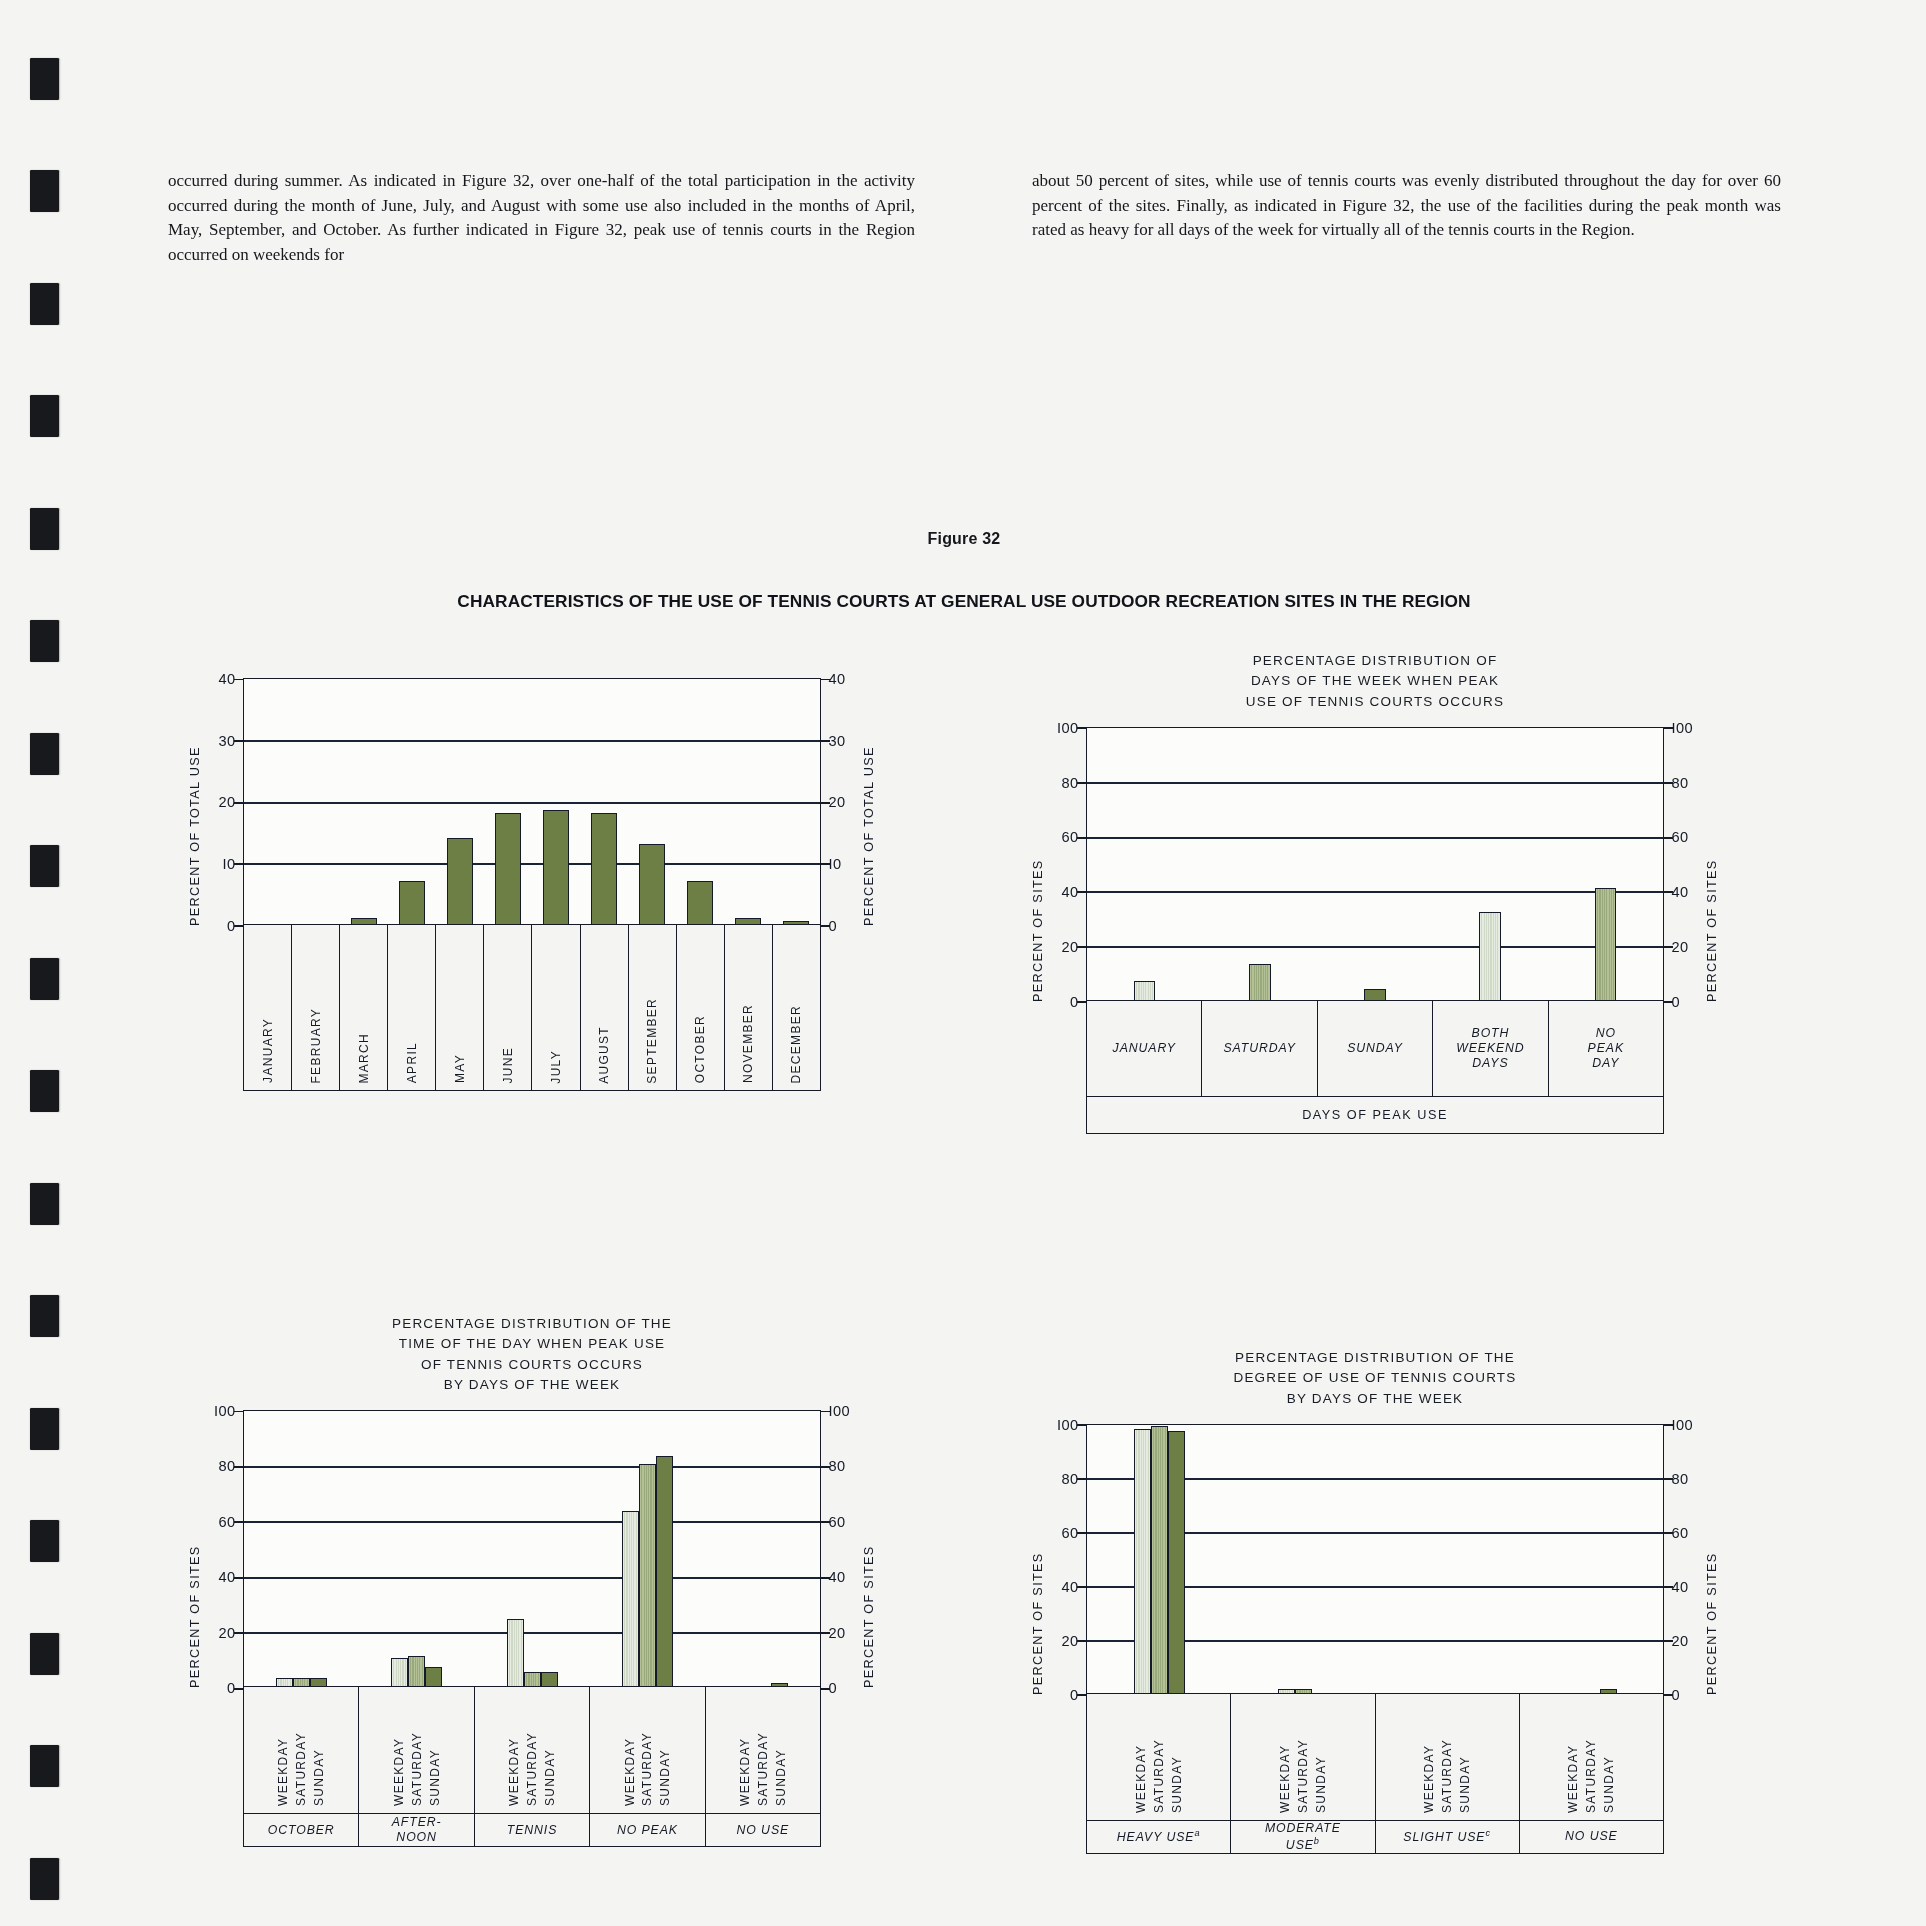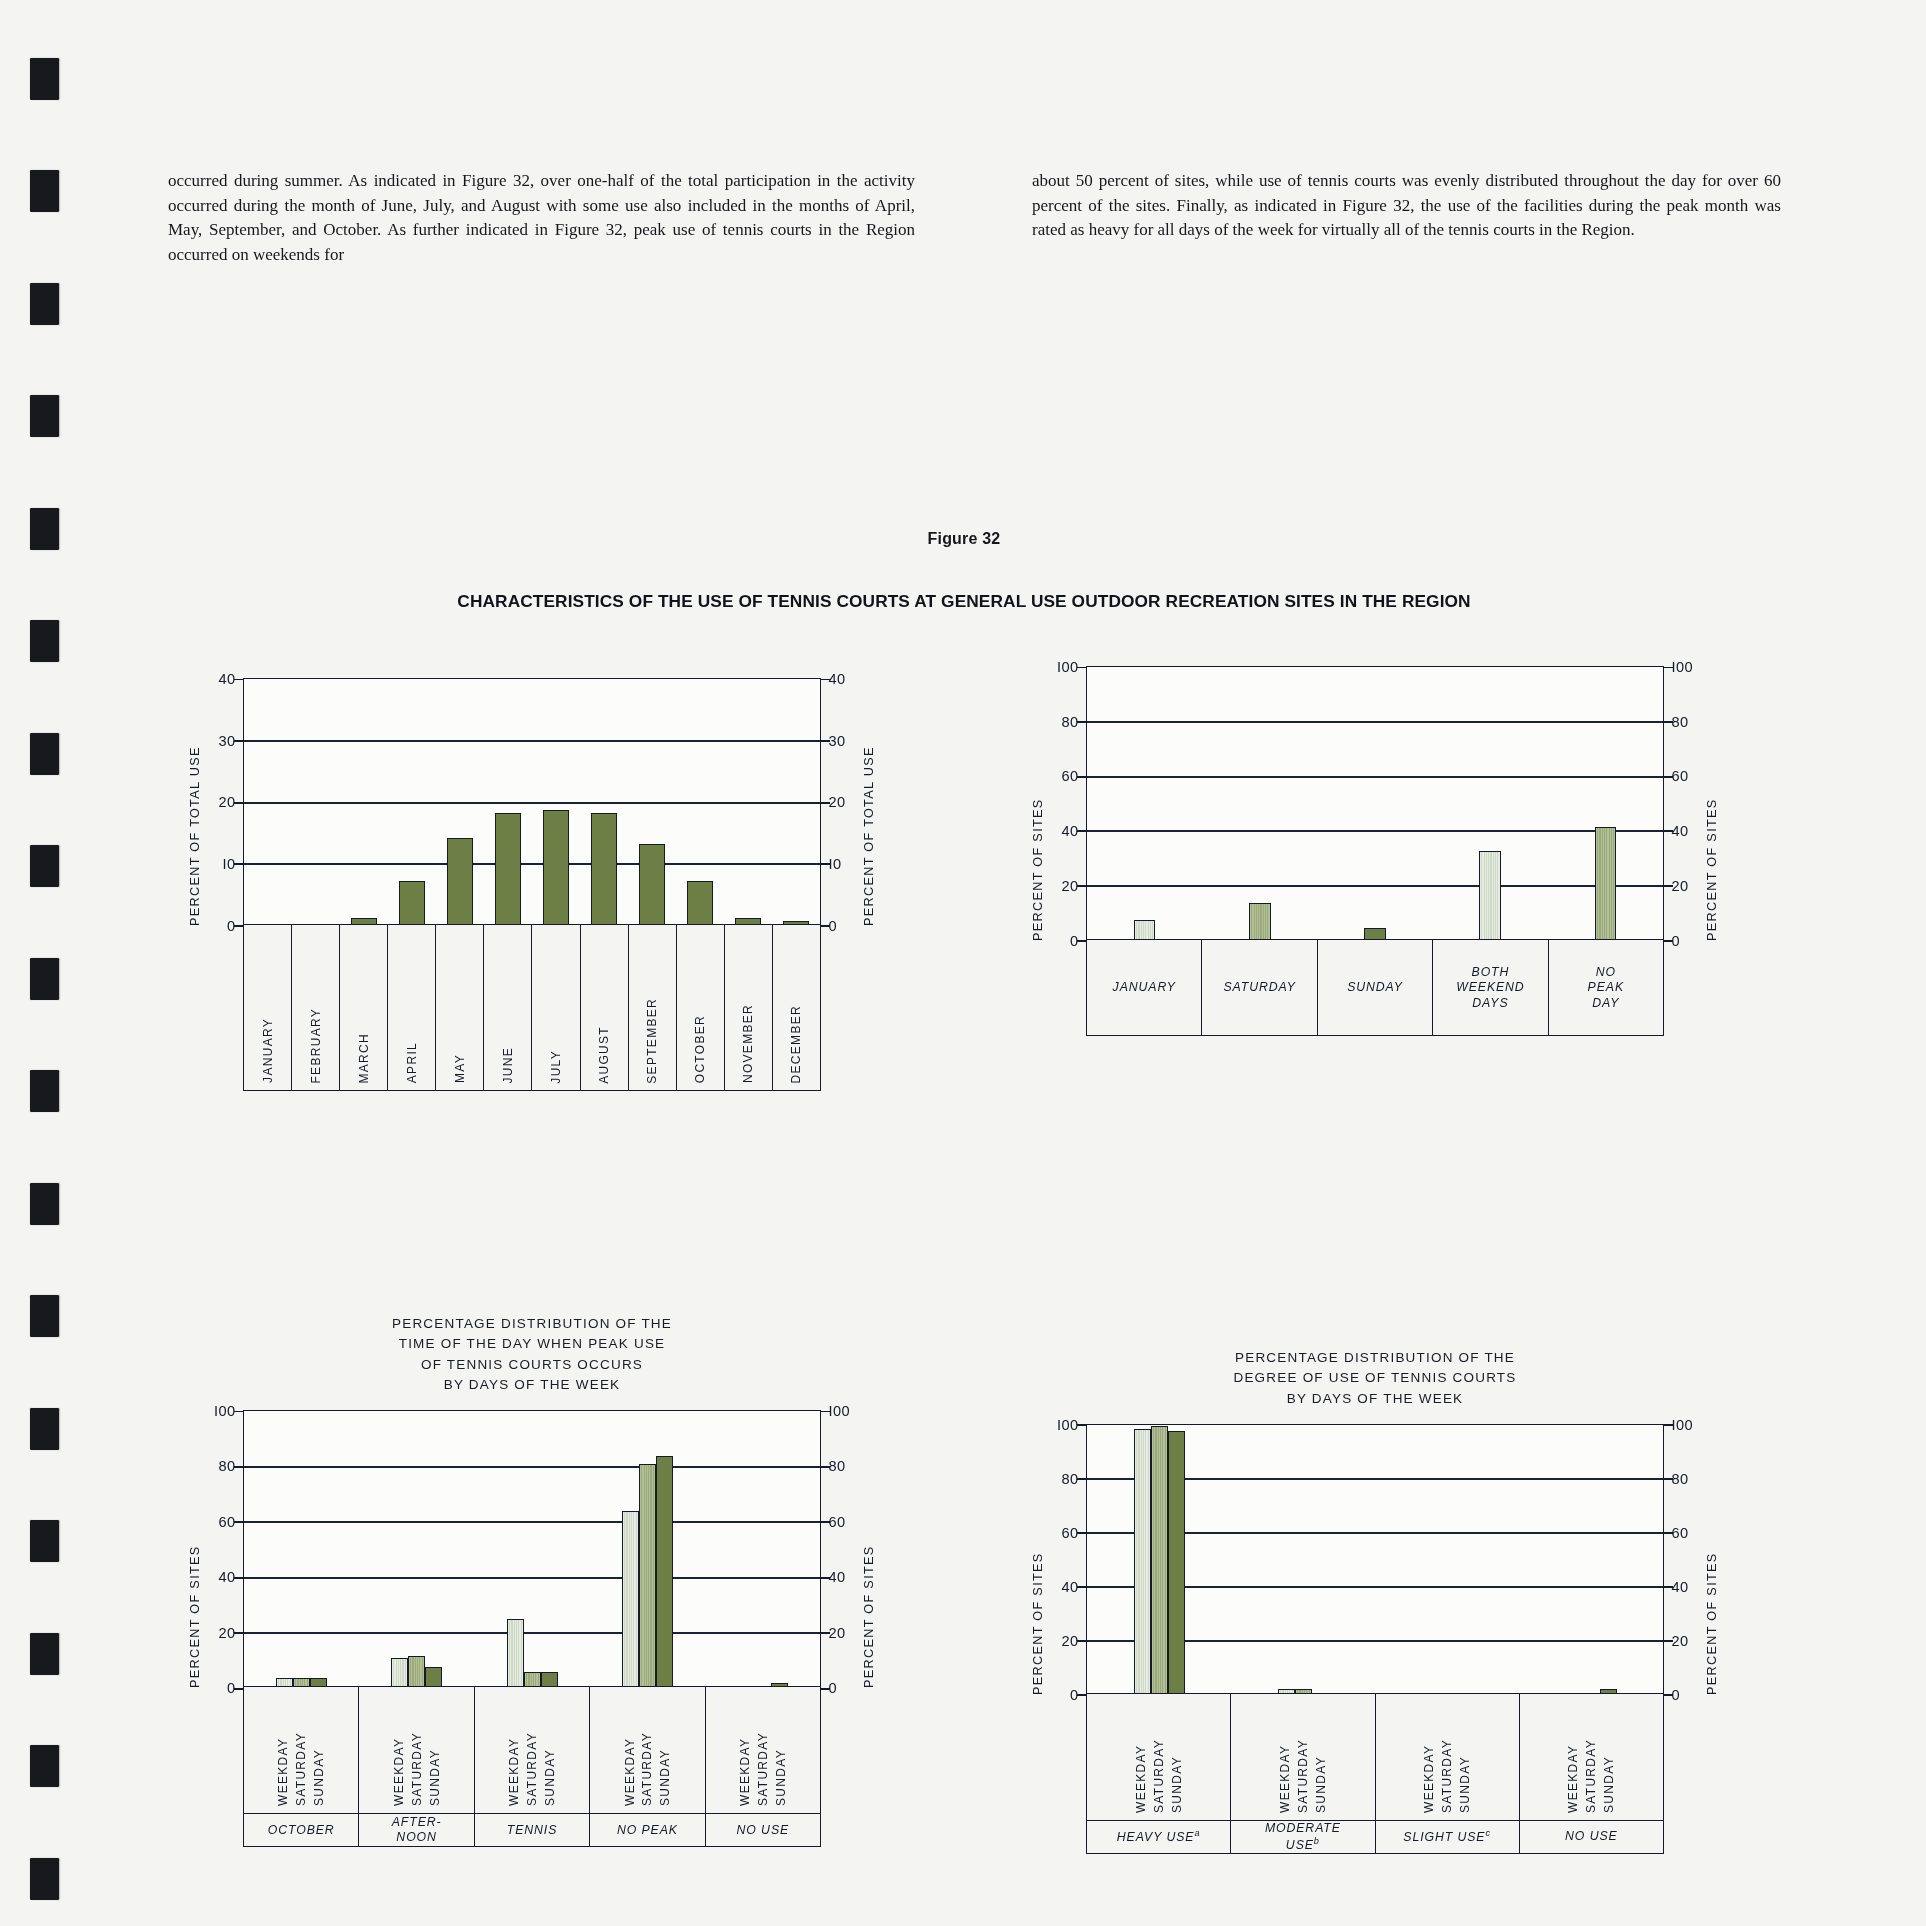--- a/index.html
+++ b/index.html
@@ -226,20 +226,23 @@
           <div class="catcell">
             <span class="vtext">NOVEMBER</span>
           </div>
           <div class="catcell">
             <span class="vtext">DECEMBER</span>
           </div>
         </div>
       </div>
     </div>
     <div class="chart" style="left: 1009px; top: 651px; width: 732px;">
+      <div class="ctitle">PERCENTAGE DISTRIBUTION OF
+DAYS OF THE WEEK WHEN PEAK
+USE OF TENNIS COURTS OCCURS</div>
       <div class="plotwrap" style="margin-left: 77px; margin-right: 77px;">
         <div class="plot" style="height: 274px;">
           <div class="ylab yleft" style="top: 274px;">0</div>
           <div class="ylab yright" style="top: 274px;">0</div>
           <div class="ytick" style="top: 273px; left: -10px;"></div>
           <div class="ytick" style="top: 273px; right: -10px;"></div>
           <div class="gridline" style="top: 218px;"></div>
           <div class="ylab yleft" style="top: 219px;">20</div>
           <div class="ylab yright" style="top: 219px;">20</div>
           <div class="ytick" style="top: 218px; left: -10px;"></div>
@@ -302,20 +305,23 @@
           </div>
           <div class="catcell-h">
             <span class="htext">SUNDAY</span>
           </div>
           <div class="catcell-h">
             <span class="htext">BOTH<br>WEEKEND<br>DAYS</span>
           </div>
           <div class="catcell-h">
             <span class="htext">NO<br>PEAK<br>DAY</span>
           </div>
+        </div>
+        <div class="axisband" style="height: 37px;">
+          <span>DAYS OF PEAK USE</span>
         </div>
       </div>
     </div>
     <div class="chart" style="left: 166px; top: 1314px; width: 732px;">
       <div class="ctitle">PERCENTAGE DISTRIBUTION OF THE
 TIME OF THE DAY WHEN PEAK USE
 OF TENNIS COURTS OCCURS
 BY DAYS OF THE WEEK</div>
       <div class="plotwrap" style="margin-left: 77px; margin-right: 77px;">
         <div class="plot" style="height: 277px;">

